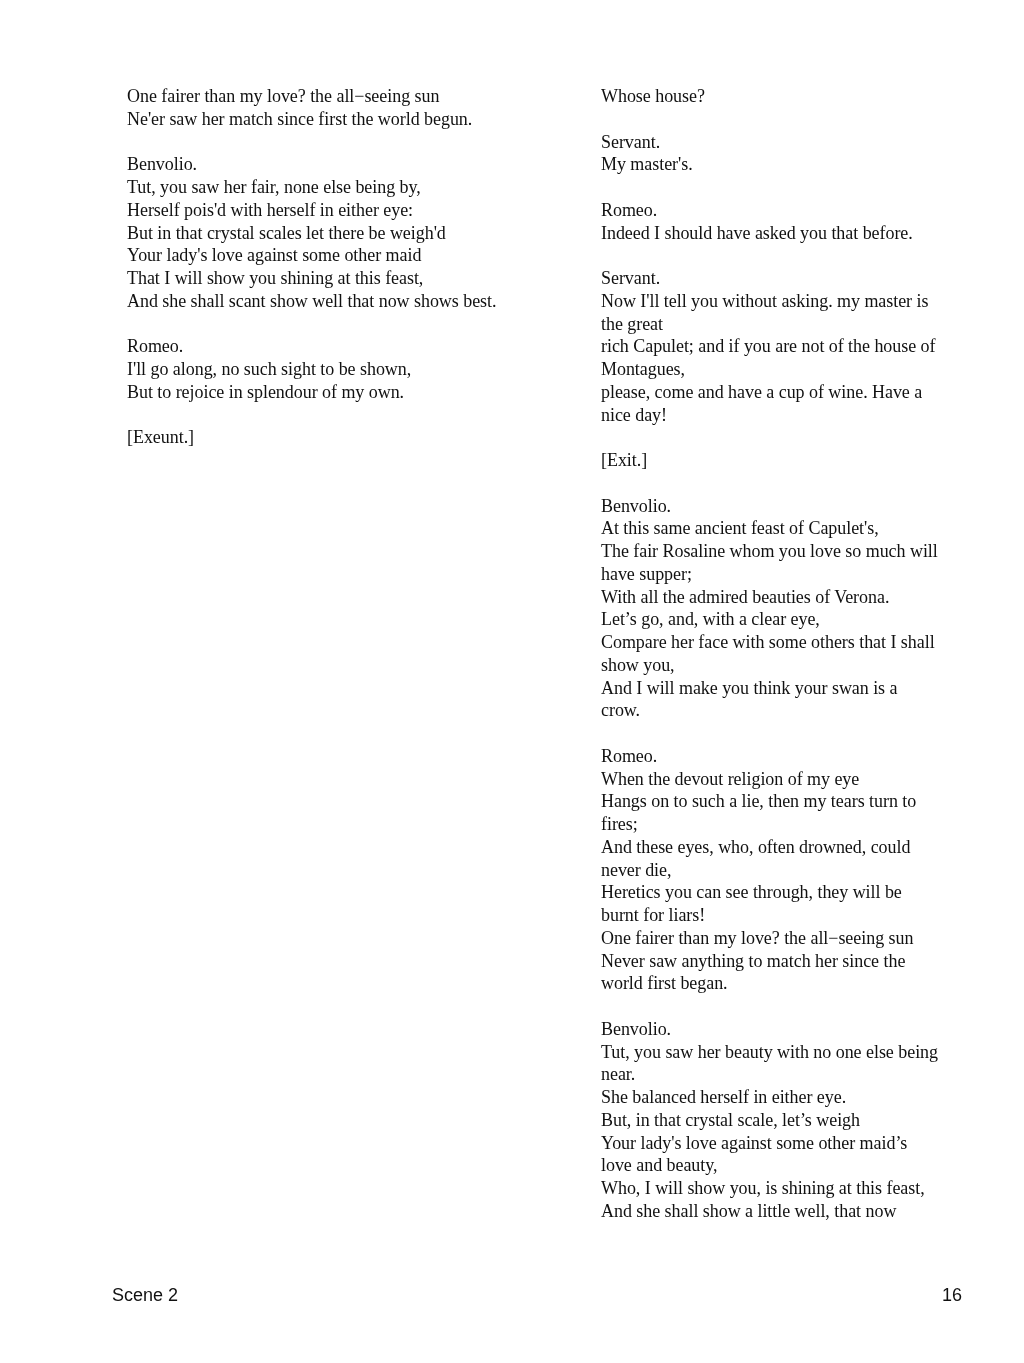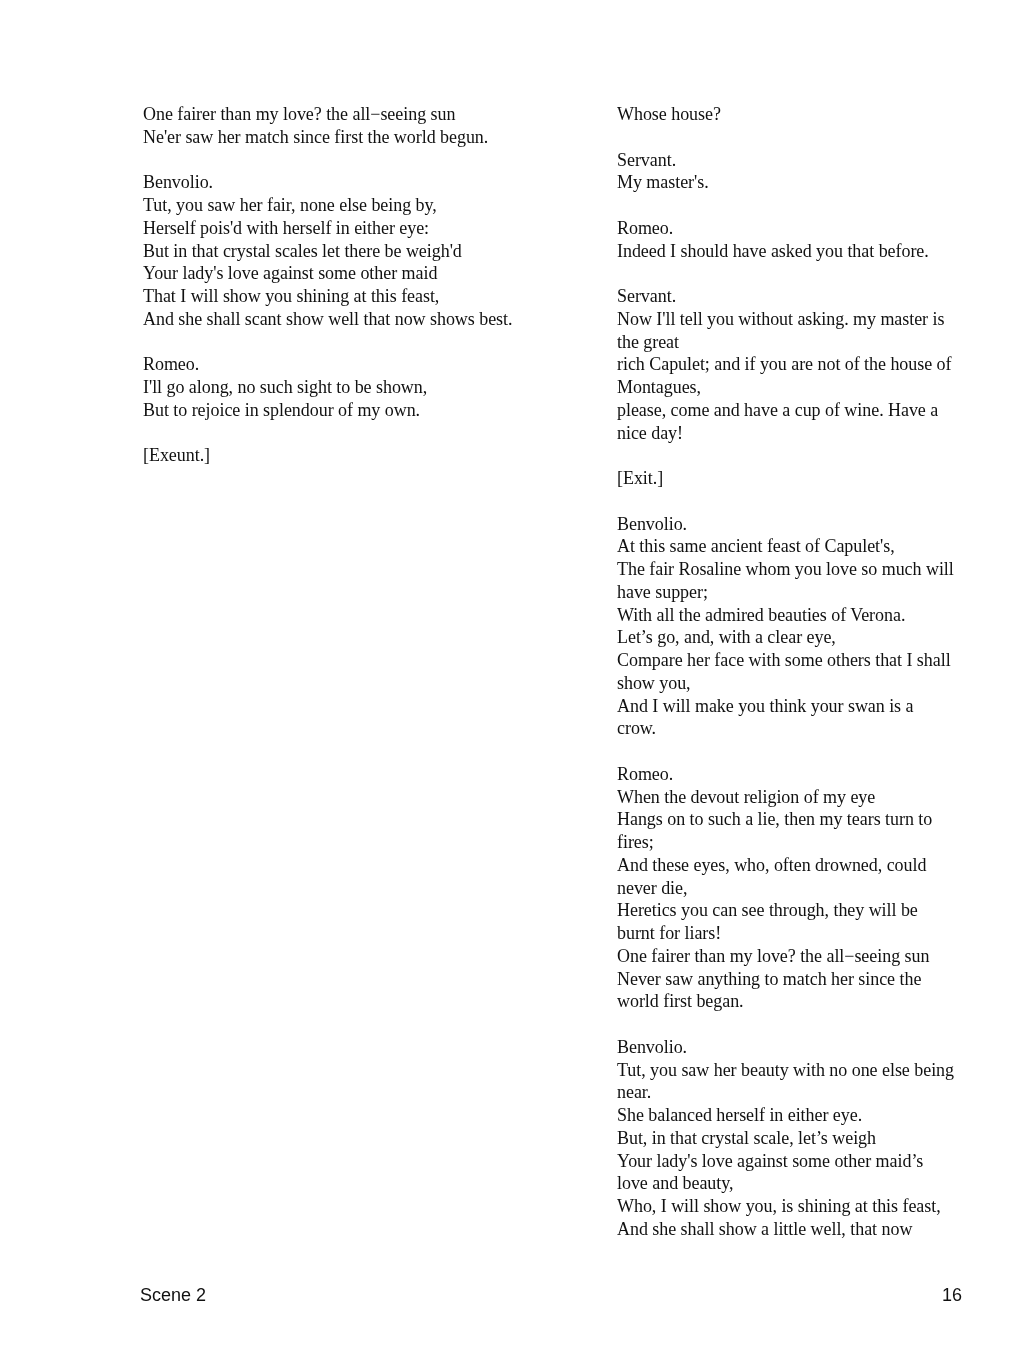--- a/index.html
+++ b/index.html
@@ -16,45 +16,44 @@
     }
     .page {
       position: absolute;
       left: 0; top: 0;
       width: 1024px;
       height: 1363px;
       background: #ffffff;
     }
     .column {
       position: absolute;
-      top: 103px;
+      top: 85px;
       font-family: "Liberation Serif", "DejaVu Serif", serif;
       font-size: 18px;
       line-height: 22.75px;
       white-space: pre;
       letter-spacing: -0.05px;
-      margin-left: 16px;
     }
     .col-left { left: 127px; width: 440px; }
     .col-right { left: 601px; width: 380px; }
     .line {
       display: block;
       height: 22.75px;
     }
     .blank { display: block; height: 22.75px; }
     .speaker { }
     .footer {
       position: absolute;
       top: 1284px;
       font-family: "Liberation Sans", "DejaVu Sans", sans-serif;
       font-size: 18px;
       line-height: 22px;
       color: #111111;
     }
-    .footer-left { left: 140px; }
+    .footer-left { left: 112px; }
     .footer-right { right: 62px; text-align: left; }
   </style>
 </head>
 <body>
 
 <div class="page">
   <div class="column col-left"><span class="line">One fairer than my love? the all−seeing sun</span><span class="line">Ne'er saw her match since first the world begun.</span><span class="blank"></span><span class="line speaker">Benvolio.</span><span class="line">Tut, you saw her fair, none else being by,</span><span class="line">Herself pois'd with herself in either eye:</span><span class="line">But in that crystal scales let there be weigh'd</span><span class="line">Your lady's love against some other maid</span><span class="line">That I will show you shining at this feast,</span><span class="line">And she shall scant show well that now shows best.</span><span class="blank"></span><span class="line speaker">Romeo.</span><span class="line">I'll go along, no such sight to be shown,</span><span class="line">But to rejoice in splendour of my own.</span><span class="blank"></span><span class="line">[Exeunt.]</span></div>
   <div class="column col-right"><span class="line">Whose house?</span><span class="blank"></span><span class="line speaker">Servant.</span><span class="line">My master's.</span><span class="blank"></span><span class="line speaker">Romeo.</span><span class="line">Indeed I should have asked you that before.</span><span class="blank"></span><span class="line speaker">Servant.</span><span class="line">Now I'll tell you without asking. my master is</span><span class="line">the great</span><span class="line">rich Capulet; and if you are not of the house of</span><span class="line">Montagues,</span><span class="line">please, come and have a cup of wine. Have a</span><span class="line">nice day!</span><span class="blank"></span><span class="line">[Exit.]</span><span class="blank"></span><span class="line speaker">Benvolio.</span><span class="line">At this same ancient feast of Capulet's,</span><span class="line">The fair Rosaline whom you love so much will</span><span class="line">have supper;</span><span class="line">With all the admired beauties of Verona.</span><span class="line">Let’s go, and, with a clear eye,</span><span class="line">Compare her face with some others that I shall</span><span class="line">show you,</span><span class="line">And I will make you think your swan is a</span><span class="line">crow.</span><span class="blank"></span><span class="line speaker">Romeo.</span><span class="line">When the devout religion of my eye</span><span class="line">Hangs on to such a lie, then my tears turn to</span><span class="line">fires;</span><span class="line">And these eyes, who, often drowned, could</span><span class="line">never die,</span><span class="line">Heretics you can see through, they will be</span><span class="line">burnt for liars!</span><span class="line">One fairer than my love? the all−seeing sun</span><span class="line">Never saw anything to match her since the</span><span class="line">world first began.</span><span class="blank"></span><span class="line speaker">Benvolio.</span><span class="line">Tut, you saw her beauty with no one else being</span><span class="line">near.</span><span class="line">She balanced herself in either eye.</span><span class="line">But, in that crystal scale, let’s weigh</span><span class="line">Your lady's love against some other maid’s</span><span class="line">love and beauty,</span><span class="line">Who, I will show you, is shining at this feast,</span><span class="line">And she shall show a little well, that now</span></div>
 
   <div class="footer footer-left">Scene 2</div>

